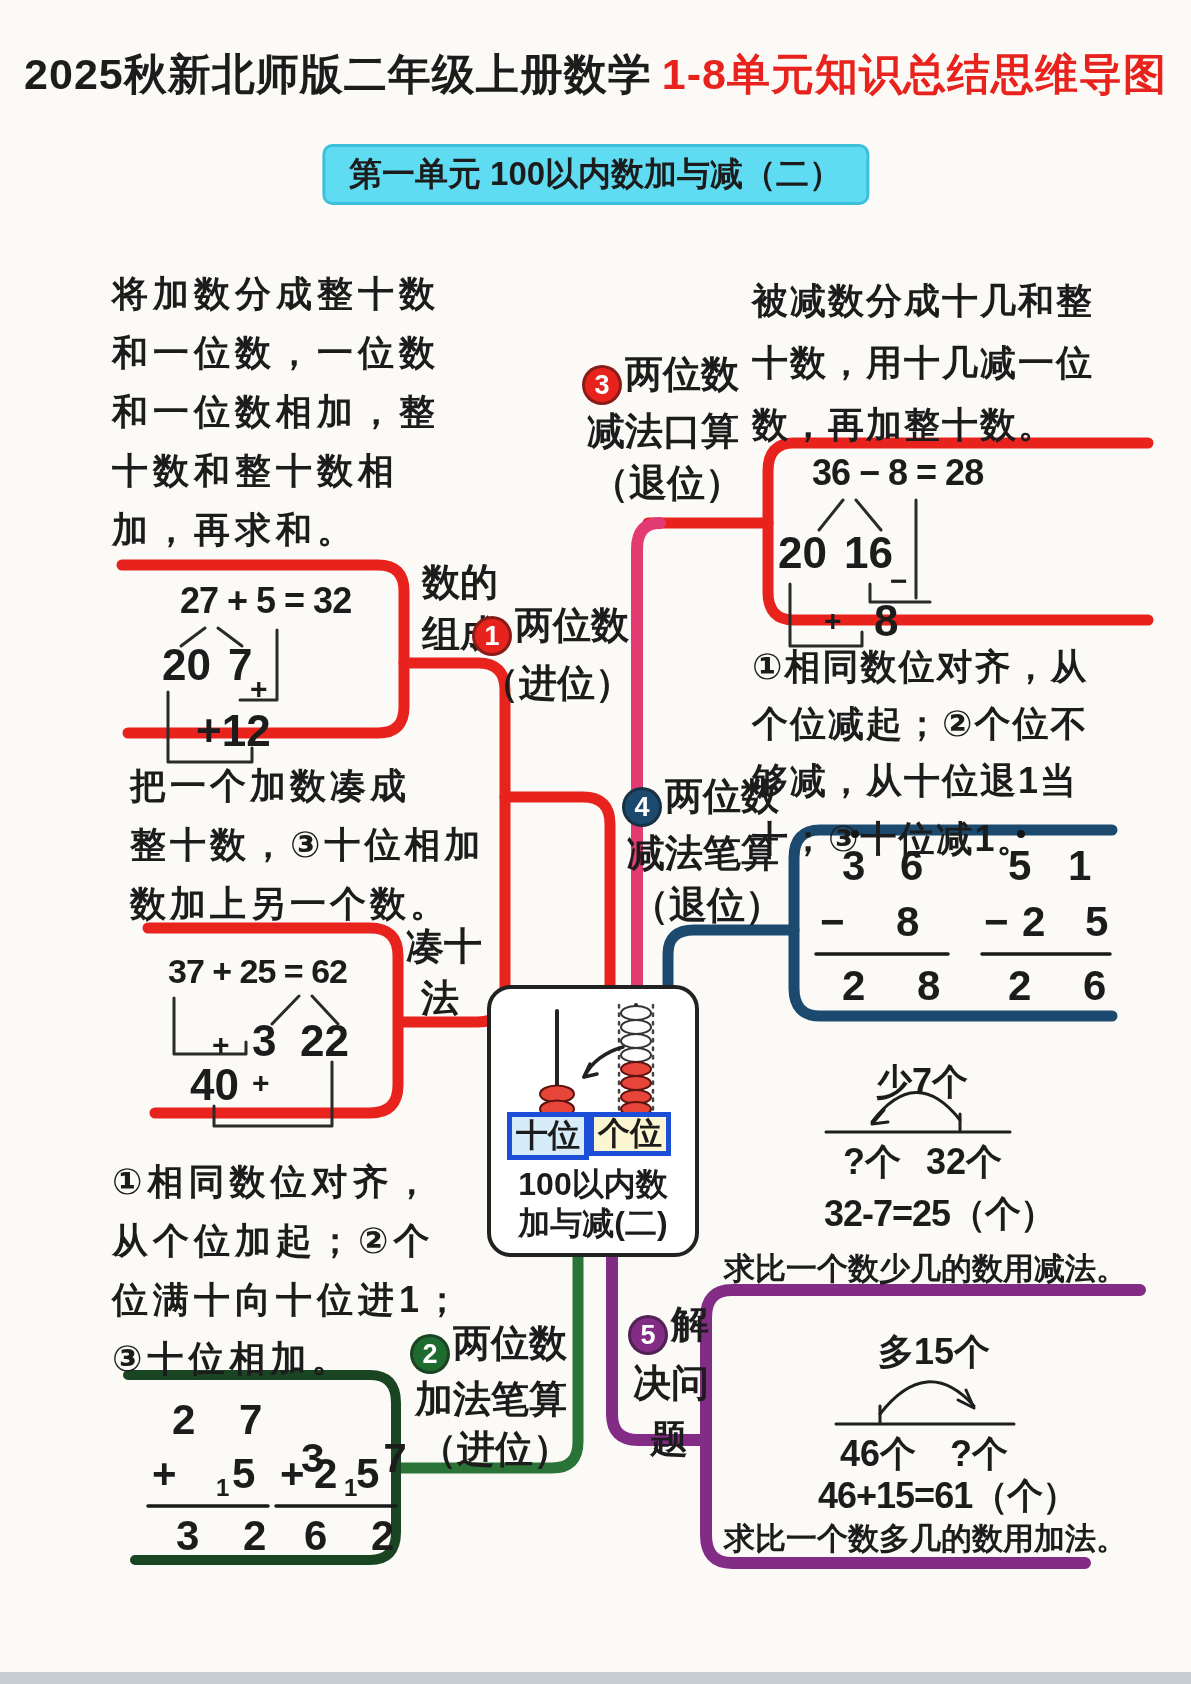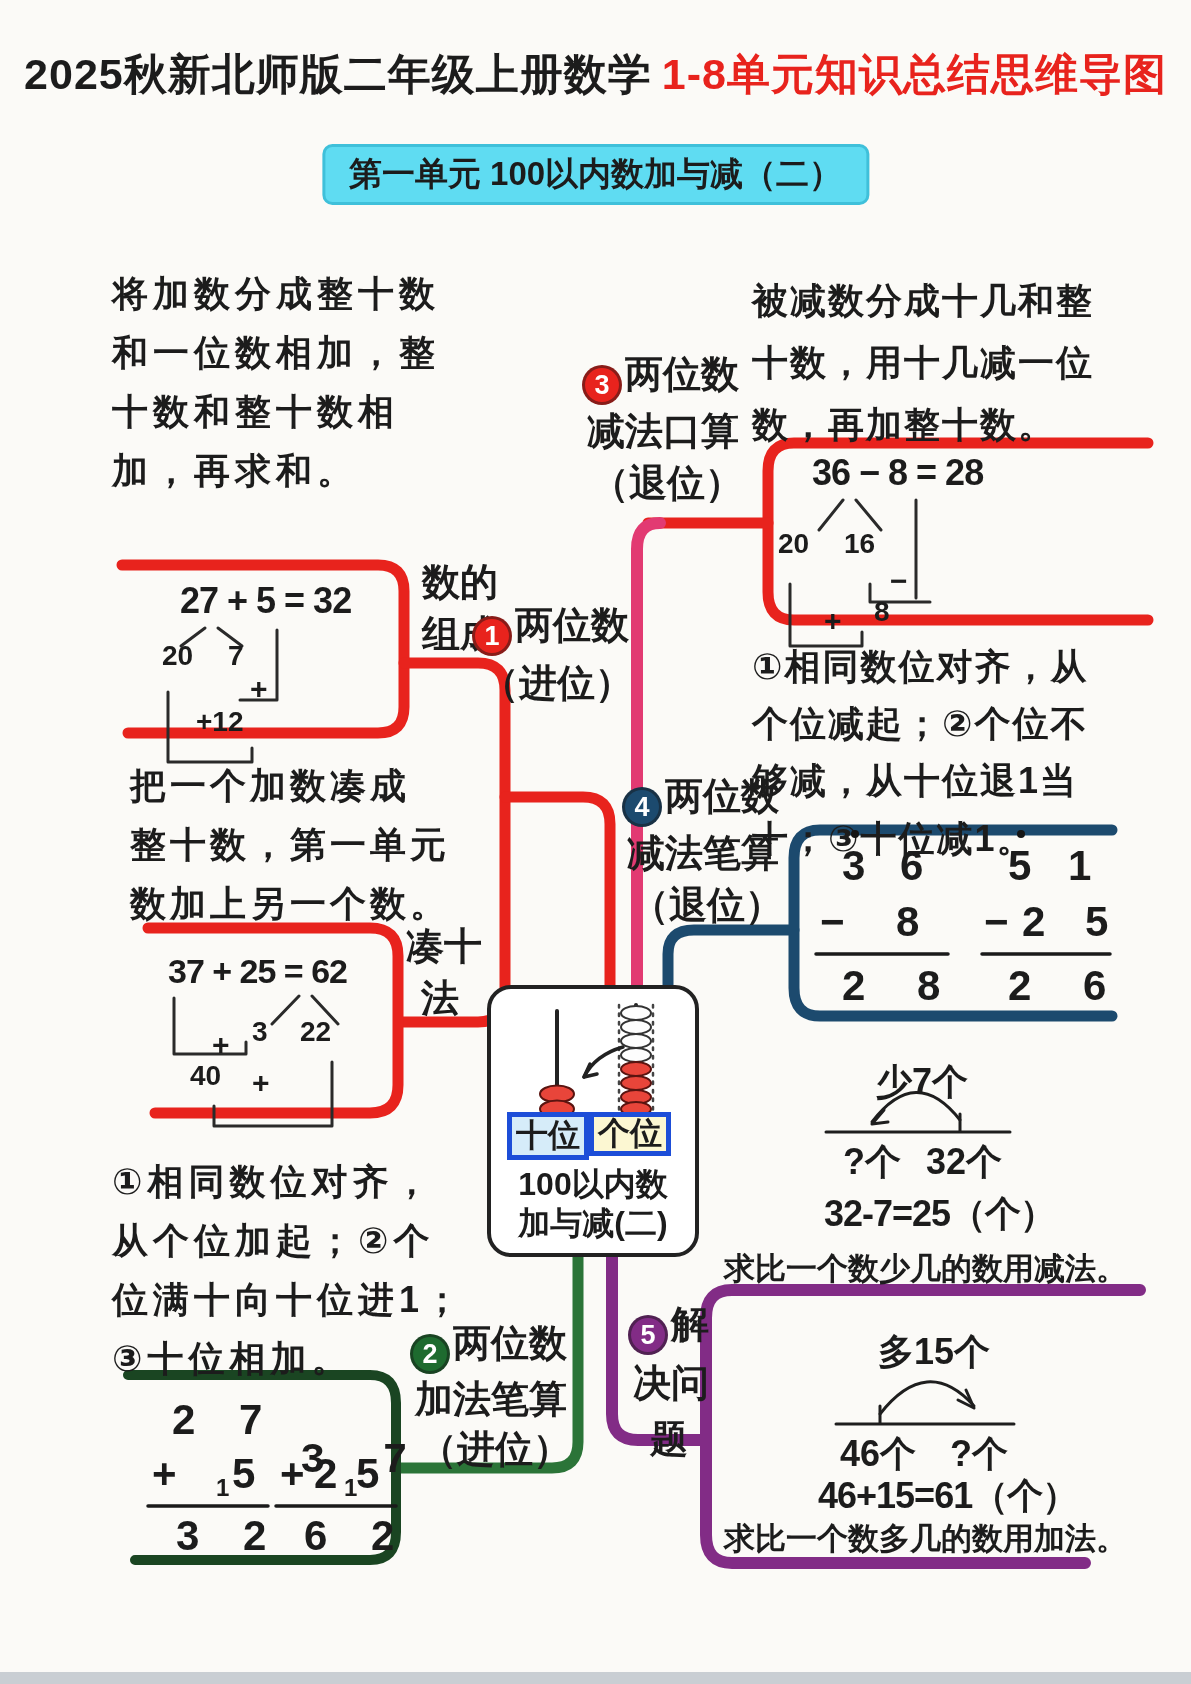--- a/index.html
+++ b/index.html
@@ -26,21 +26,21 @@
   .cnum{
     display:inline-flex;width:40px;height:40px;border-radius:50%;
     align-items:center;justify-content:center;color:#fff;
     font-size:27px;font-weight:800;vertical-align:-7px;margin-right:3px;
     border:3px solid rgba(20,20,20,.45);box-sizing:border-box;
   }
   .c-red{background:#e8231d;}
   .c-green{background:#1e6b2f;}
   .c-blue{background:#1c4a6e;}
   .c-purple{background:#822c86;}
-  .num{font-size:28px;font-weight:650;}
+  .num{font-size:44px;font-weight:650;}
   .eq{font-size:36px;font-weight:650;letter-spacing:-1px;}
   .sm{font-size:30px;font-weight:650;}
   .carry{font-size:24px;font-weight:700;}
   .col{font-size:42px;font-weight:650;}
   .rule{font-size:31px;font-weight:600;}
   .dlabel{font-size:36px;font-weight:650;}
   .dot{position:absolute;width:8px;height:8px;border-radius:50%;background:#151515;z-index:3;}
   .center-node{
     position:absolute;left:487px;top:985px;width:212px;height:272px;
     background:#fff;border:4px solid #222;border-radius:24px;z-index:2;box-sizing:border-box;
@@ -118,20 +118,21 @@
     </g>
   </svg>
 
   <div class="t title">
     <span>2025秋新北师版二年级上册数学</span><span class="red">1-8单元知识总结思维导图</span>
   </div>
   <div class="t subtitle">第一单元 100以内数加与减（二）</div>
 
   <div class="t para" style="left:112px;top:264px;">
     <div>将加数分成整十数</div>
+    <div>和一位数，一位数</div>
     <div>和一位数相加，整</div>
     <div>十数和整十数相</div>
     <div>加，再求和。</div>
   </div>
 
   <div class="t eq" style="left:180px;top:580px;">27 + 5 = 32</div>
   <div class="t num" style="left:162px;top:640px;">20</div>
   <div class="t num" style="left:228px;top:640px;">7</div>
   <div class="t sm" style="left:250px;top:672px;">+</div>
   <div class="t num" style="left:196px;top:706px;">+12</div>
@@ -141,21 +142,21 @@
     <div>组成</div>
   </div>
 
   <div class="t blabel" style="left:472px;top:598px;">
     <div><span class="cnum c-red">1</span><span>两位数</span></div>
     <div class="ind2">（进位）</div>
   </div>
 
   <div class="t para" style="left:130px;top:756px;letter-spacing:4px;">
     <div>把一个加数凑成</div>
-    <div>整十数，第一单元</div>
+    <div>整十数，③十位相加</div>
     <div>数加上另一个数。</div>
   </div>
 
   <div class="t eq" style="left:168px;top:952px;font-size:34px;">37 + 25 = 62</div>
   <div class="t sm" style="left:212px;top:1028px;">+</div>
   <div class="t num" style="left:252px;top:1016px;">3</div>
   <div class="t num" style="left:300px;top:1016px;">22</div>
   <div class="t num" style="left:190px;top:1060px;">40</div>
   <div class="t sm" style="left:252px;top:1066px;">+</div>
 

